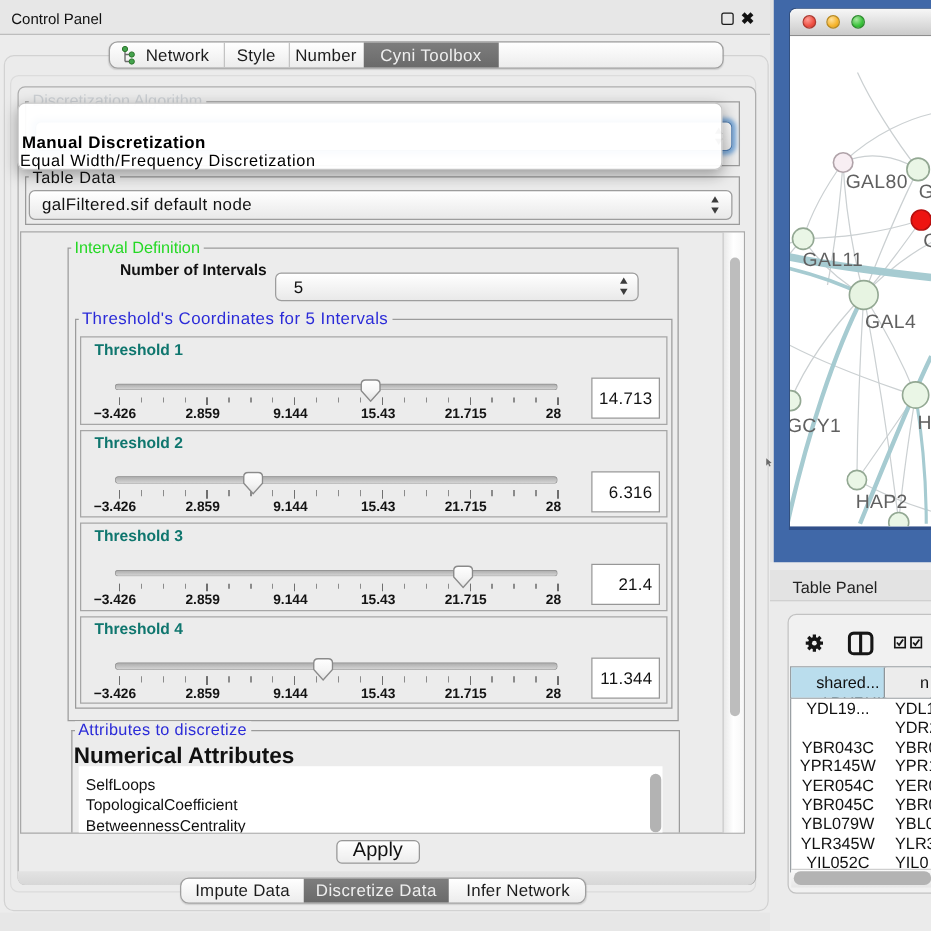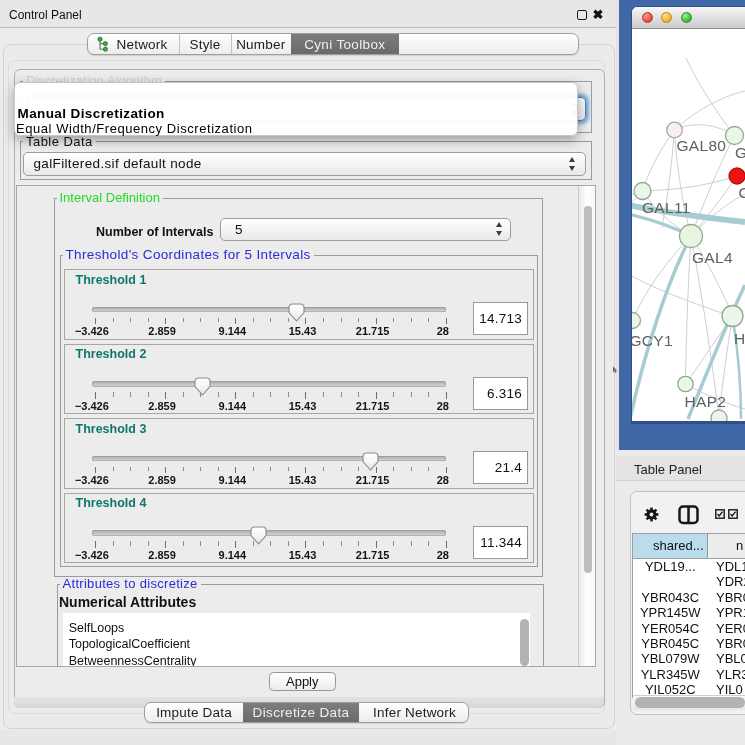--- a/index.html
+++ b/index.html
@@ -99,21 +99,21 @@
 </div>
 
 <div class="abs" style="left:15.5px;top:185px;width:580px;height:482px;border:1px solid #a8a8a8;background:#ececec;overflow:hidden;">
 
   <div class="abs" style="left:561px;top:0;width:18px;height:481px;background:linear-gradient(90deg,#e9e9e9,#ffffff 45%,#f6f6f6);border-left:1px solid #c9c9c9;"></div>
   <div class="abs" style="left:567px;top:20px;width:8.5px;height:367px;background:#bdbdbd;border-radius:4.5px;"></div>
 
   <div class="group" style="left:37px;top:11.5px;width:489px;height:379.5px;border-color:#9b9b9b;"></div>
   <div class="gtitle" style="left:40px;top:5px;color:#25d825;">Interval Definition</div>
 
-  <div class="abs" style="left:79.5px;top:39px;font-size:12.5px;font-weight:bold;color:#111;">Number of Intervals</div>
+  <div class="abs" style="left:79.5px;top:23px;font-size:12.5px;font-weight:bold;color:#111;">Number of Intervals</div>
   <div class="combo" style="left:203.5px;top:31.5px;width:291px;height:23px;">
     <div class="tx" style="left:14px;">5</div>
     <div class="step" style="right:7px;"></div>
   </div>
 
   <div class="group" style="left:43px;top:68.5px;width:478.5px;height:312.5px;"></div>
   <div class="gtitle" style="left:46px;top:62px;color:#2b2bd8;font-size:13.5px;letter-spacing:0.35px;">Threshold's Coordinates for 5 Intervals</div>
 
   <div class="tbox" style="top:83px;">
     <div class="name">Threshold 1</div>
@@ -203,30 +203,30 @@
             <stop offset="0.55" stop-color="#f4f4f4"></stop>
             <stop offset="1" stop-color="#e2e2e2"></stop>
           </linearGradient>
         </defs>
     </svg>
     <div class="field">11.344</div>
   </div>
 
   <div class="group" style="left:40px;top:398px;width:487.5px;height:84px;border-bottom:none;"></div>
   <div class="gtitle" style="left:43px;top:391px;color:#2b2bd8;letter-spacing:0.3px;">Attributes to discretize</div>
-  <div class="abs" style="left:42.5px;top:408px;font-size:14px;font-weight:bold;color:#111;">Numerical Attributes</div>
+  <div class="abs" style="left:42.5px;top:408px;font-size:18px;font-weight:bold;color:#111;">Numerical Attributes</div>
   <div class="abs" style="left:46.5px;top:427px;width:467px;height:55px;background:#fff;">
     <div class="abs" style="left:5.7px;top:7.5px;font-size:12.5px;color:#111;">SelfLoops</div>
     <div class="abs" style="left:5.7px;top:24px;font-size:12.5px;color:#111;">TopologicalCoefficient</div>
     <div class="abs" style="left:5.7px;top:40.5px;font-size:12.5px;color:#111;">BetweennessCentrality</div>
     <div class="abs" style="left:456.5px;top:6px;width:9.5px;height:47px;background:#b3b3b3;border-radius:5px;"></div>
   </div>
 </div>
 
-<div class="abs" style="left:269px;top:671.5px;width:66.5px;height:19.5px;border:1px solid #979797;border-radius:4.5px;background:linear-gradient(#ffffff,#ededed);display:flex;align-items:center;justify-content:center;font-size:13px;color:#111;">Apply</div>
+<div class="abs" style="left:269px;top:671.5px;width:66.5px;height:19.5px;border:1px solid #979797;border-radius:4.5px;background:linear-gradient(#ffffff,#ededed);display:flex;align-items:center;justify-content:center;font-size:16px;color:#111;">Apply</div>
 
 <div id="bottabs" class="abs seg">
   <div class="lbl" style="left:0;width:98px;">Impute Data</div>
   <div class="dark" style="left:98px;width:116px;">Discretize Data</div>
   <div class="lbl" style="left:214px;width:111px;">Infer Network</div>
 </div>
 
 <div id="popup" class="abs">
   <div class="i2">Manual Discretization</div>
   <div class="i3">Equal Width/Frequency Discretization</div>

